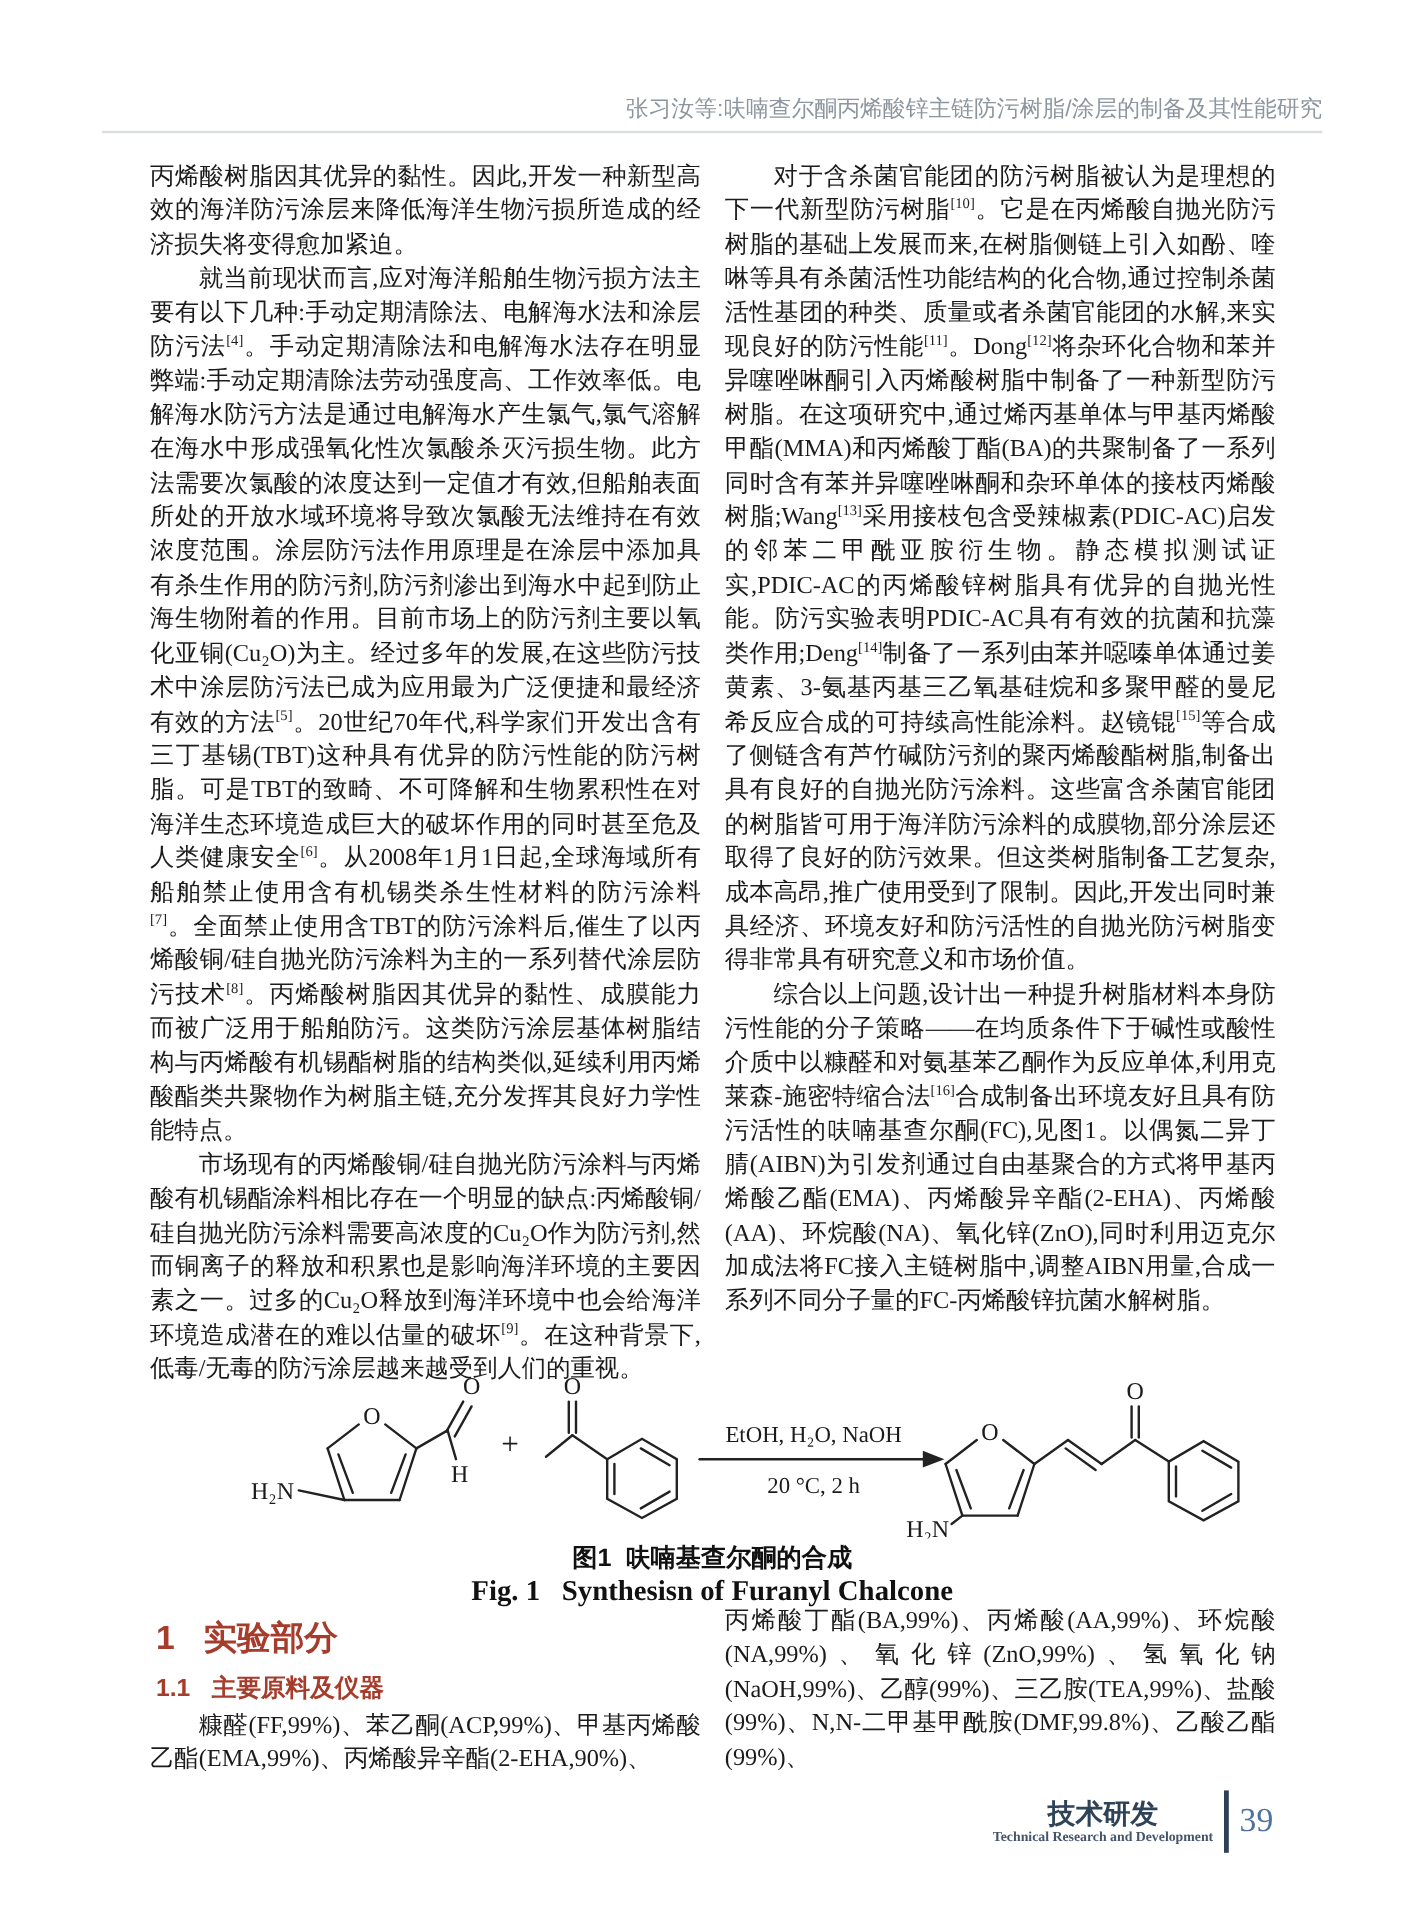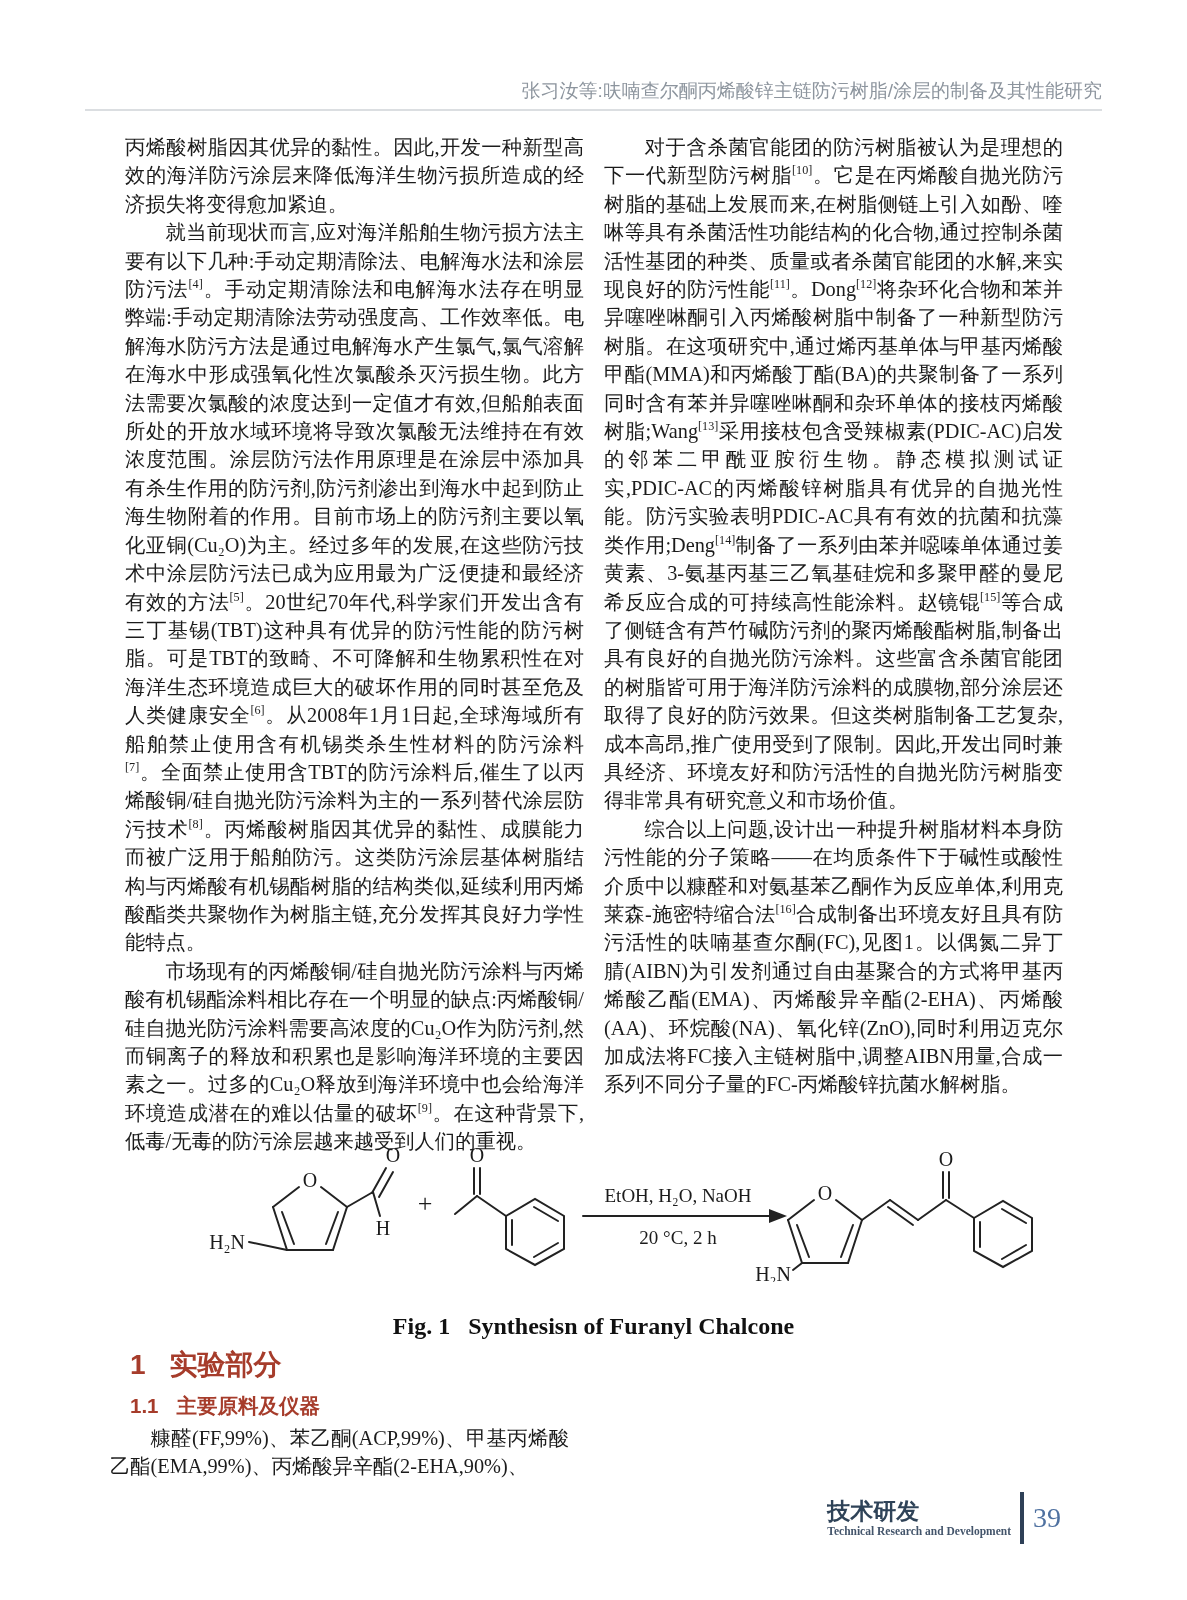--- a/index.html
+++ b/index.html
@@ -51,27 +51,27 @@
     font-weight:bold; font-size:28px; color:#a63c2b;
   }
   .section-heading .sec-num { margin-right:24px; }
   .subsection-heading {
     position:absolute; left:130px; top:1392px;
     font-family:"Liberation Sans","DejaVu Sans",sans-serif;
     font-weight:bold; font-size:20.5px; color:#a63c2b;
   }
   .subsection-heading .sec-num { margin-right:18px; }
   .materials { position:absolute; width:459px; }
-  .materials-left  { left:110px; top:1424px; }
+  .materials-left  { left:125px; top:1424px; }
   .materials-right { left:604px; top:1337px; }
   .footer {
     position:absolute; top:1492px; right:126px;
     display:flex; align-items:center;
   }
-  .footer-labels { text-align:left; margin-right:9px; }
+  .footer-labels { text-align:center; margin-right:9px; }
   .footer-cn {
     font-family:"Liberation Sans","DejaVu Sans",sans-serif;
     font-weight:bold; font-size:23px; color:#2f4358; line-height:26px;
   }
   .footer-en {
     font-weight:bold; font-size:11.5px; color:#44556b; line-height:15px;
     font-family:"Liberation Serif","DejaVu Serif",serif;
   }
   .footer-bar { width:4px; height:52px; background:#2e4057; margin-right:9px; }
   .footer-page {
@@ -157,31 +157,35 @@
       <line class="struct" x1="824" y1="66" x2="824" y2="40"></line>
       <text x="821" y="34" text-anchor="middle">O</text>
       <line class="struct" x1="821" y1="68" x2="849" y2="86"></line>
       <polygon class="struct" points="849,86 878,69 907,86 907,119 878,135 849,119"></polygon>
       <line class="struct" x1="877" y1="77" x2="901" y2="91"></line>
       <line class="struct" x1="901" y1="113" x2="877" y2="127"></line>
       <line class="struct" x1="855" y1="90" x2="855" y2="115"></line>
     </g>
   </svg>
 
+  <div class="caption-cn">图1  呋喃基查尔酮的合成</div>
   <div class="caption-en">Fig. 1   Synthesisn of Furanyl Chalcone</div>
 
   <div class="section-heading">
     <span class="sec-num">1</span><span>实验部分</span>
   </div>
   <div class="subsection-heading">
     <span class="sec-num">1.1</span><span>主要原料及仪器</span>
   </div>
 
   <div class="materials materials-left">
     <p class="indent">糠醛(FF,99%)、苯乙酮(ACP,99%)、甲基丙烯酸乙酯(EMA,99%)、丙烯酸异辛酯(2-EHA,90%)、</p>
+  </div>
+  <div class="materials materials-right">
+    <p>丙烯酸丁酯(BA,99%)、丙烯酸(AA,99%)、环烷酸(NA,99%)、氧化锌(ZnO,99%)、氢氧化钠(NaOH,99%)、乙醇(99%)、三乙胺(TEA,99%)、盐酸(99%)、N,N-二甲基甲酰胺(DMF,99.8%)、乙酸乙酯(99%)、</p>
   </div>
 
   <div class="footer">
     <div class="footer-labels">
       <div class="footer-cn">技术研发</div>
       <div class="footer-en">Technical Research and Development</div>
     </div>
     <div class="footer-bar"></div>
     <div class="footer-page">39</div>
   </div>

